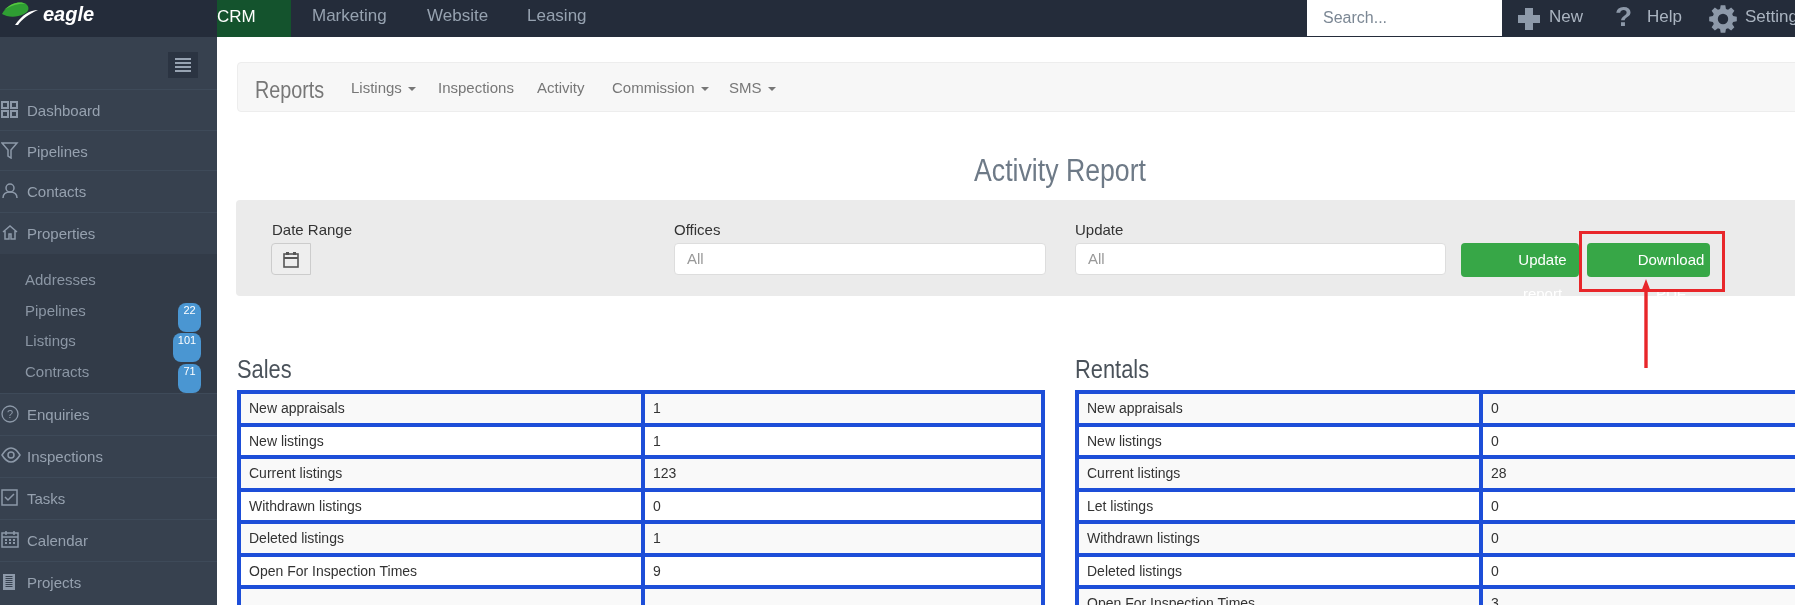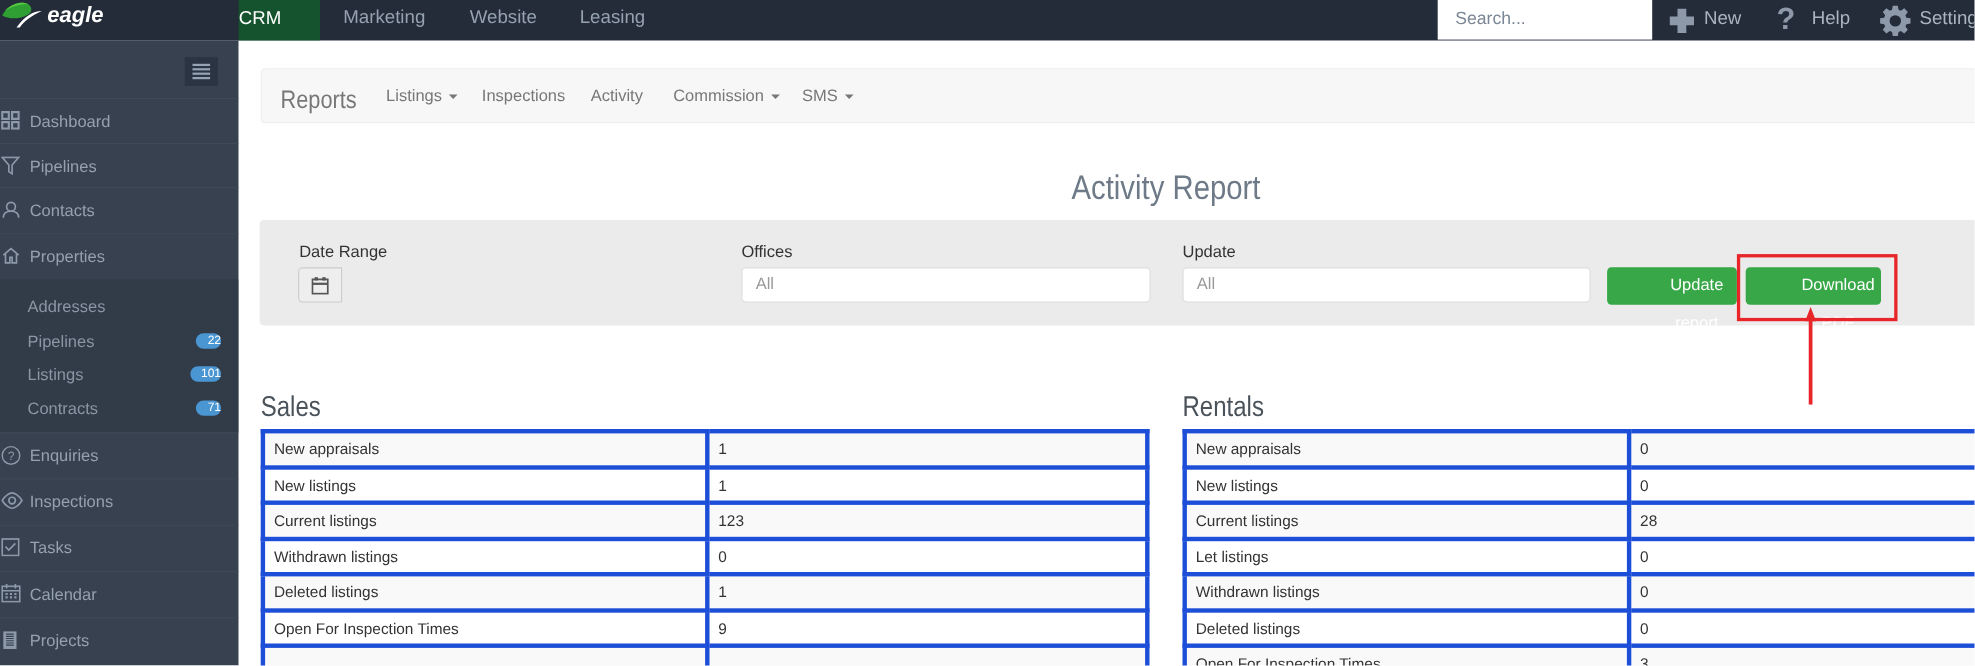--- a/index.html
+++ b/index.html
@@ -26,21 +26,21 @@
 
 
 #sidebar { position:absolute; left:0; top:37px; width:217px; height:568px; background:#37414f; }
 #hamburger { position:absolute; left:168px; top:15px; width:30px; height:26px; background:#2b3442; }
 #hamburger div { position:absolute; left:7px; width:16px; height:2px; background:#97a3b2; }
 .sbitem { position:absolute; left:0; width:217px; height:41px; border-top:1px solid #3e4a59; color:#96a1af; font-size:15px; }
 .sbitem .lbl { position:absolute; left:27px; top:12px; }
 .sbitem svg { position:absolute; left:1px; top:11px; }
 #submenu { position:absolute; left:0; top:217px; width:217px; height:139px; background:#323b48; }
 .subitem { position:absolute; left:25px; color:#8b96a4; font-size:15px; }
-.badge { position:absolute; border-radius:8px; background:#4a96d2; color:#fff; font-size:11px; text-align:right; line-height:14px; height:14px; }
+.badge { position:absolute; border-radius:8px; background:#4a96d2; color:#fff; font-size:11px; text-align:center; line-height:14px; height:29px; }
 
 
 #main { position:absolute; left:217px; top:37px; width:1686px; height:568px; background:#fff; }
 
 #tabbar { position:absolute; left:20px; top:25px; width:1646px; height:50px; background:#f7f7f7; border:1px solid #ededed; border-radius:4px; }
 #tabbar .rep { position:absolute; left:17px; top:14px; font-size:23px; color:#777; transform:scaleX(0.86); transform-origin:0 0; }
 #tabbar .tl { position:absolute; top:16px; font-size:15px; color:#777; }
 .caret { display:inline-block; width:0; height:0; margin-left:6px; vertical-align:2px; border-left:4px solid transparent; border-right:4px solid transparent; border-top:4px solid #777; }
 
 #title { position:absolute; left:0; top:116px; width:1646px; margin-left:20px; text-align:center; font-size:31px; color:#6e7a87; transform:scaleX(0.86); transform-origin:823px 0; }

